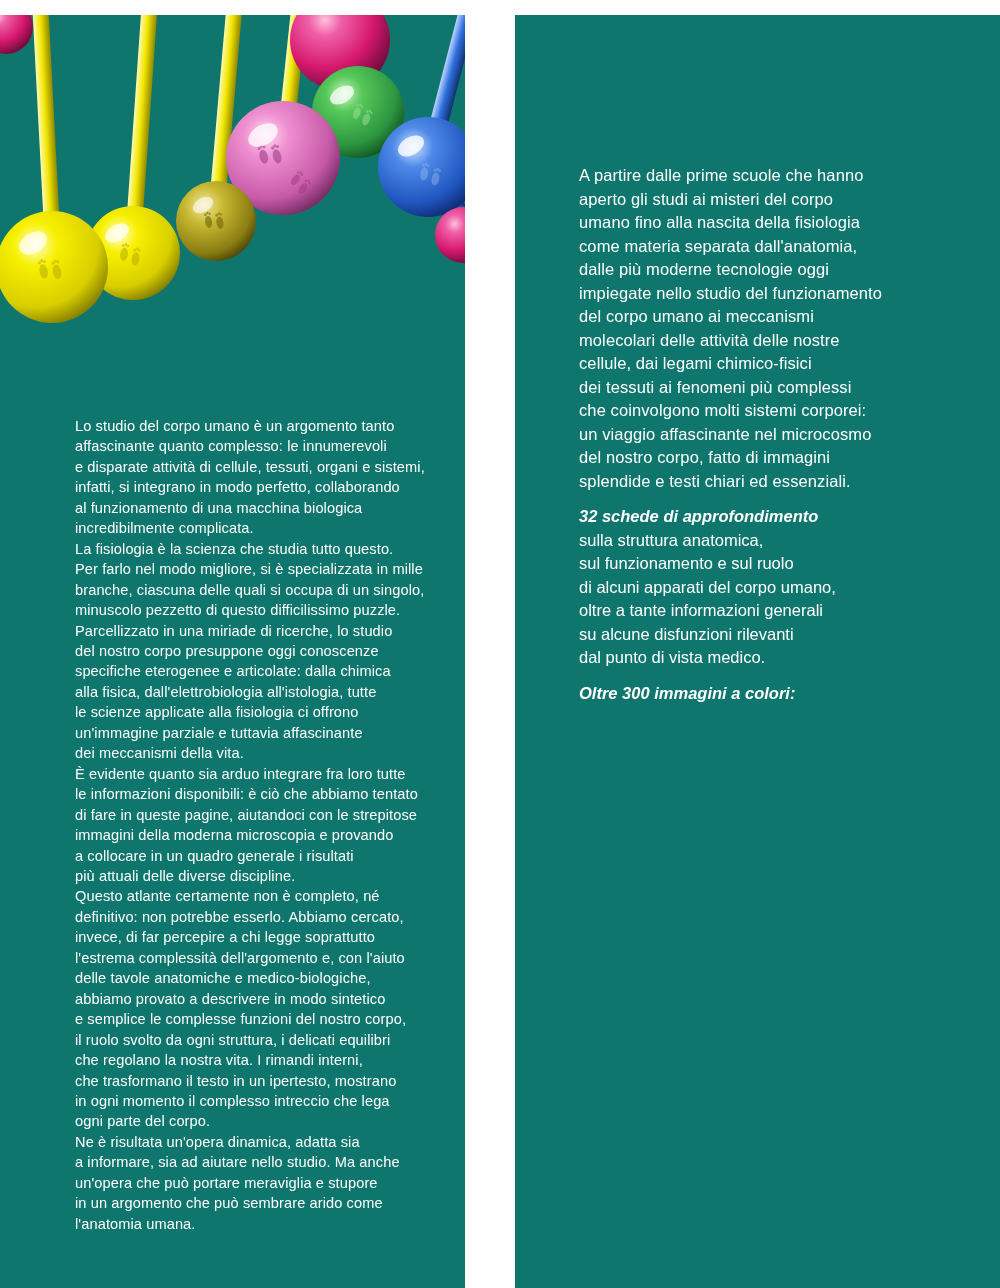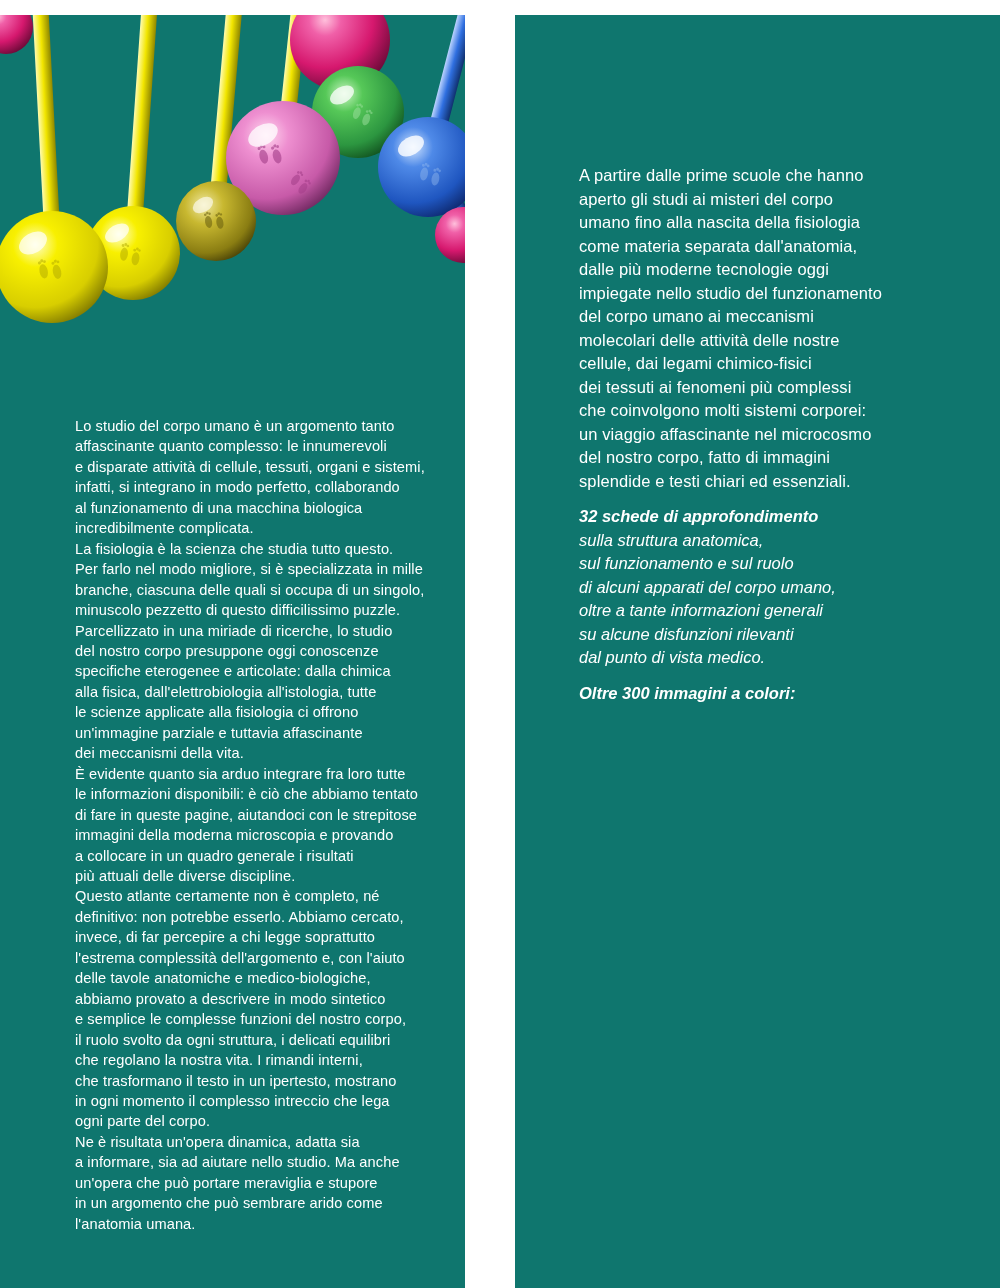--- a/index.html
+++ b/index.html
@@ -26,21 +26,21 @@
 
   .right-content { position: absolute; left: 64px; top: 149px; width: 400px; color: #ffffff; }
   .right-intro {
     font-size: 16.5px; line-height: 23.5px; white-space: pre-line; letter-spacing: 0.1px;
   }
   .feature { margin-top: 12px; }
   .feature-heading {
     font-size: 16.5px; line-height: 23.5px; font-weight: bold; font-style: italic;
   }
   .feature-body {
-    font-size: 16.5px; line-height: 23.5px; font-style: italic; white-space: pre-line;
+    font-size: 16.5px; line-height: 23.5px; white-space: pre-line;
   }
 
   .credits {
     position: absolute; left: 64px; top: 1192px; width: 400px;
     color: #ffffff; font-size: 12.8px; line-height: 19.5px;
     font-style: italic; white-space: pre-line;
   }
 </style>
 </head>
 <body>

